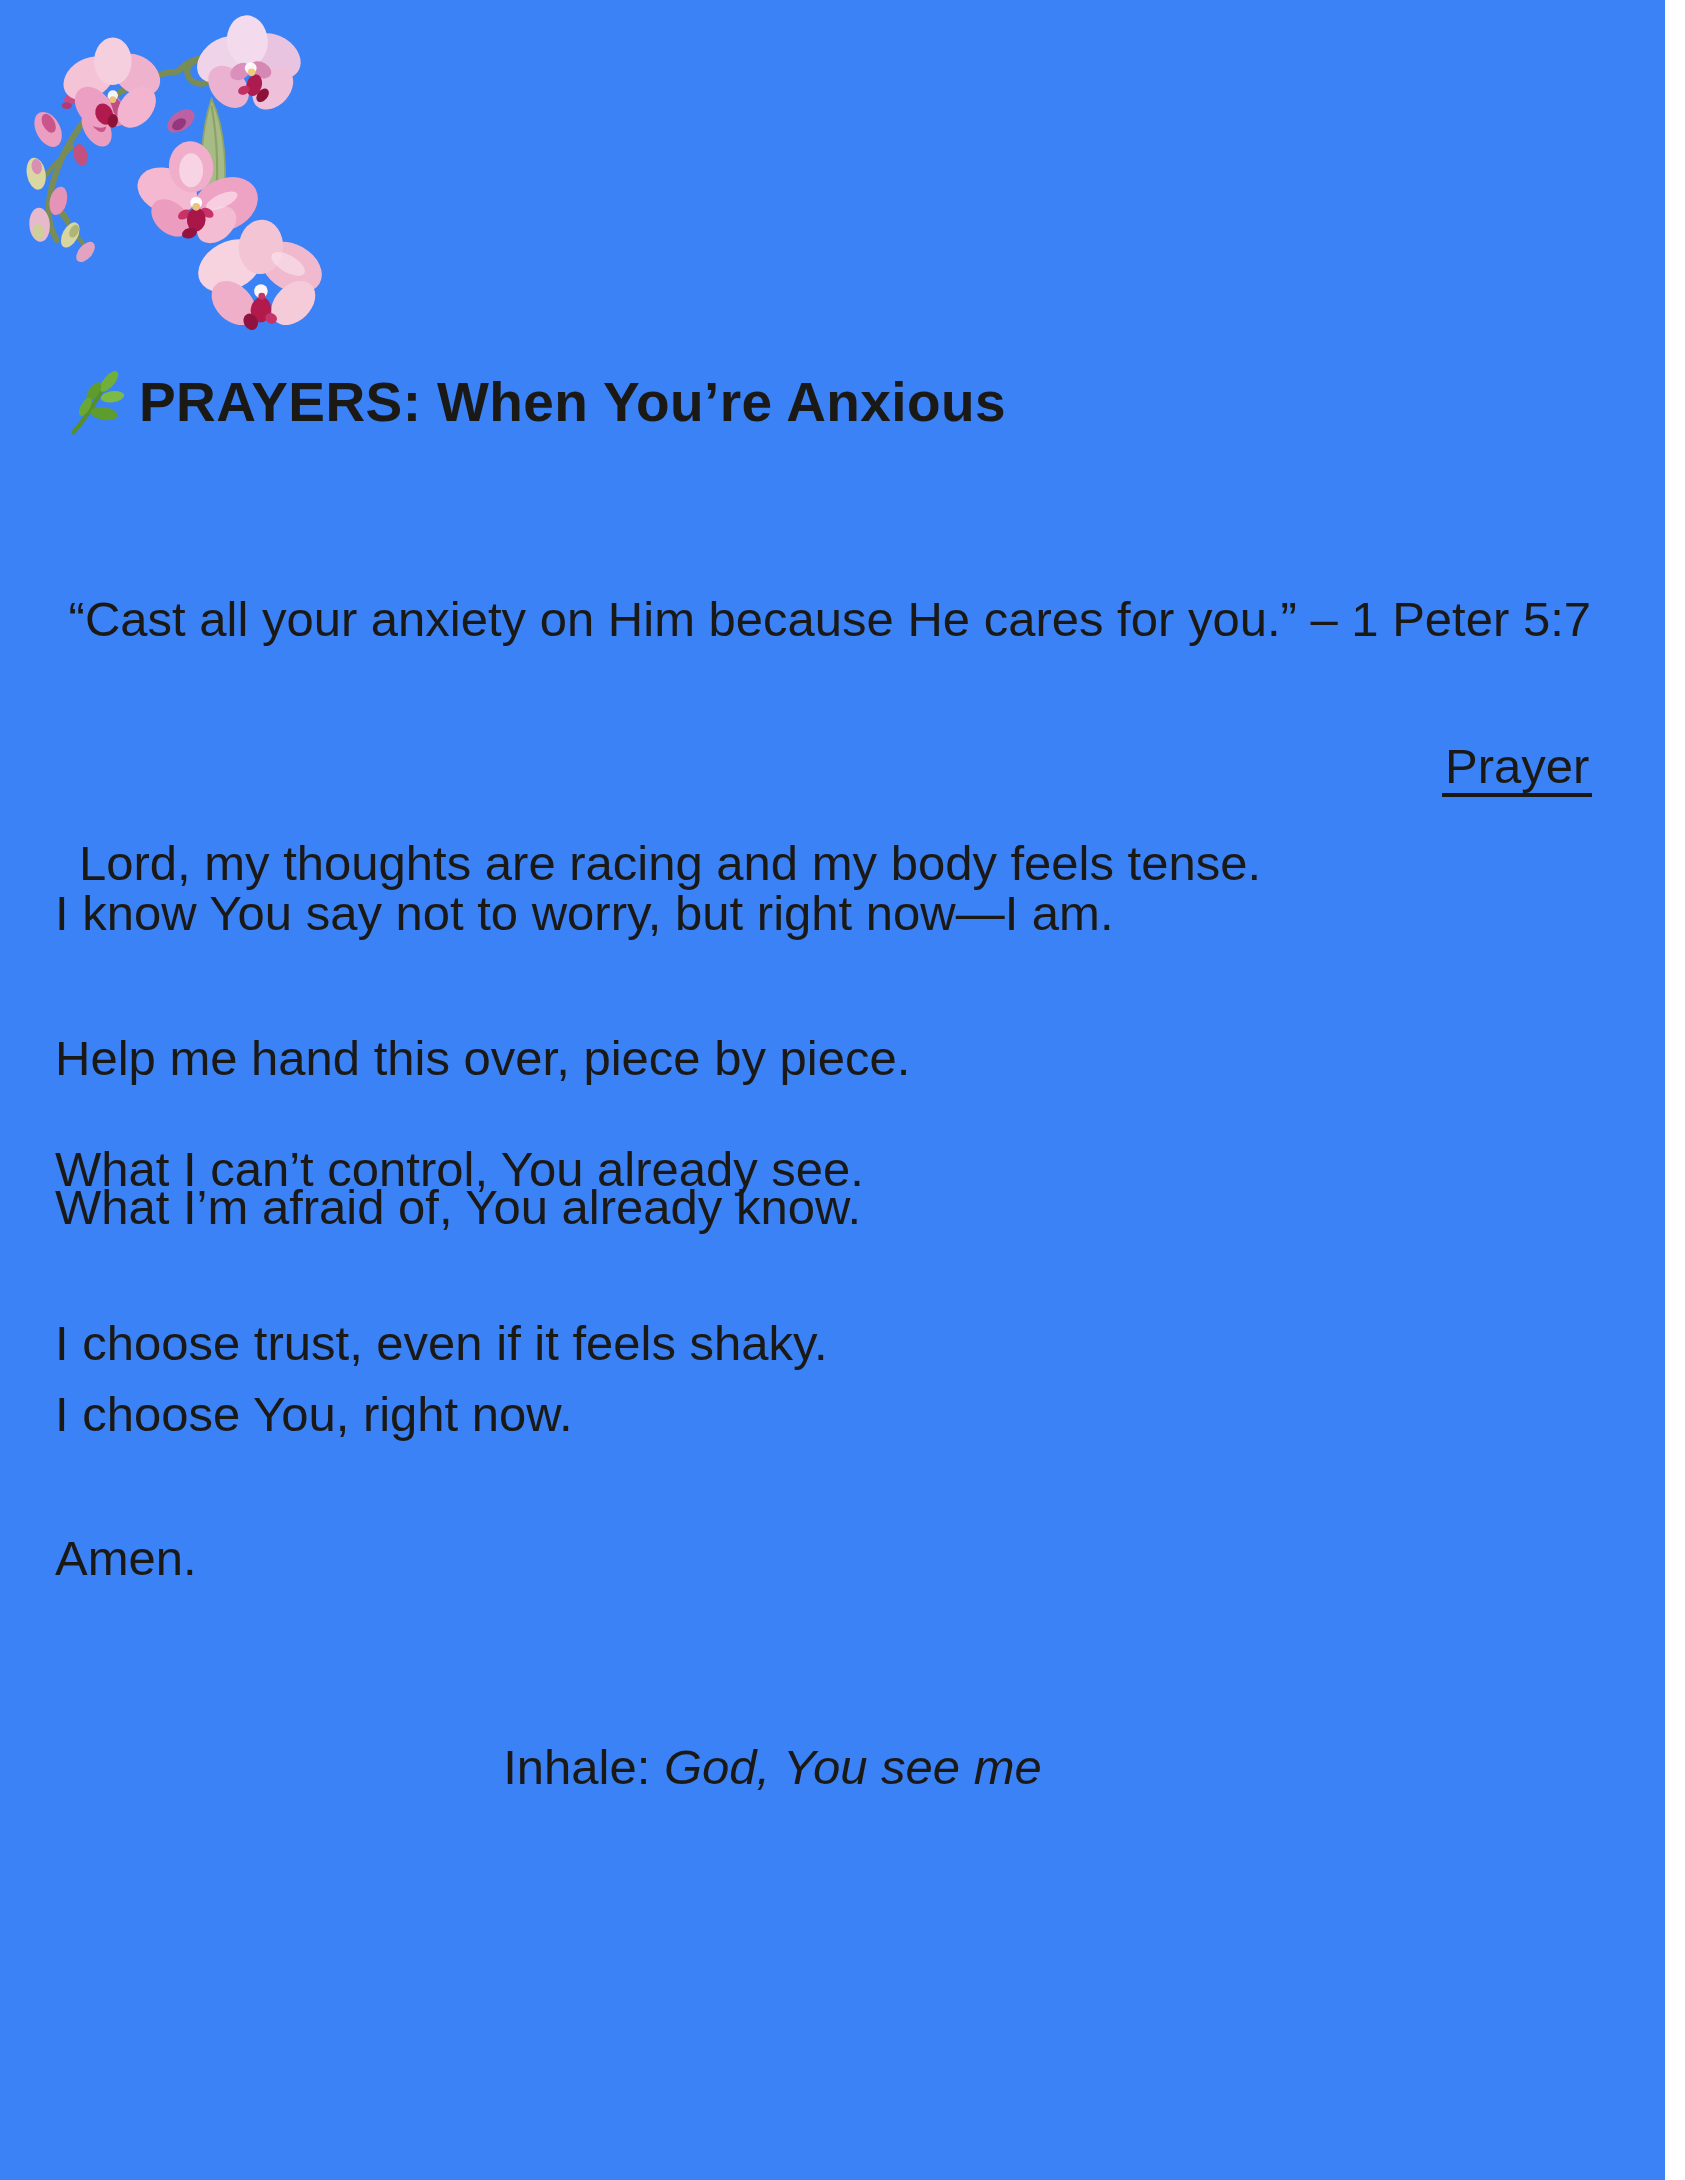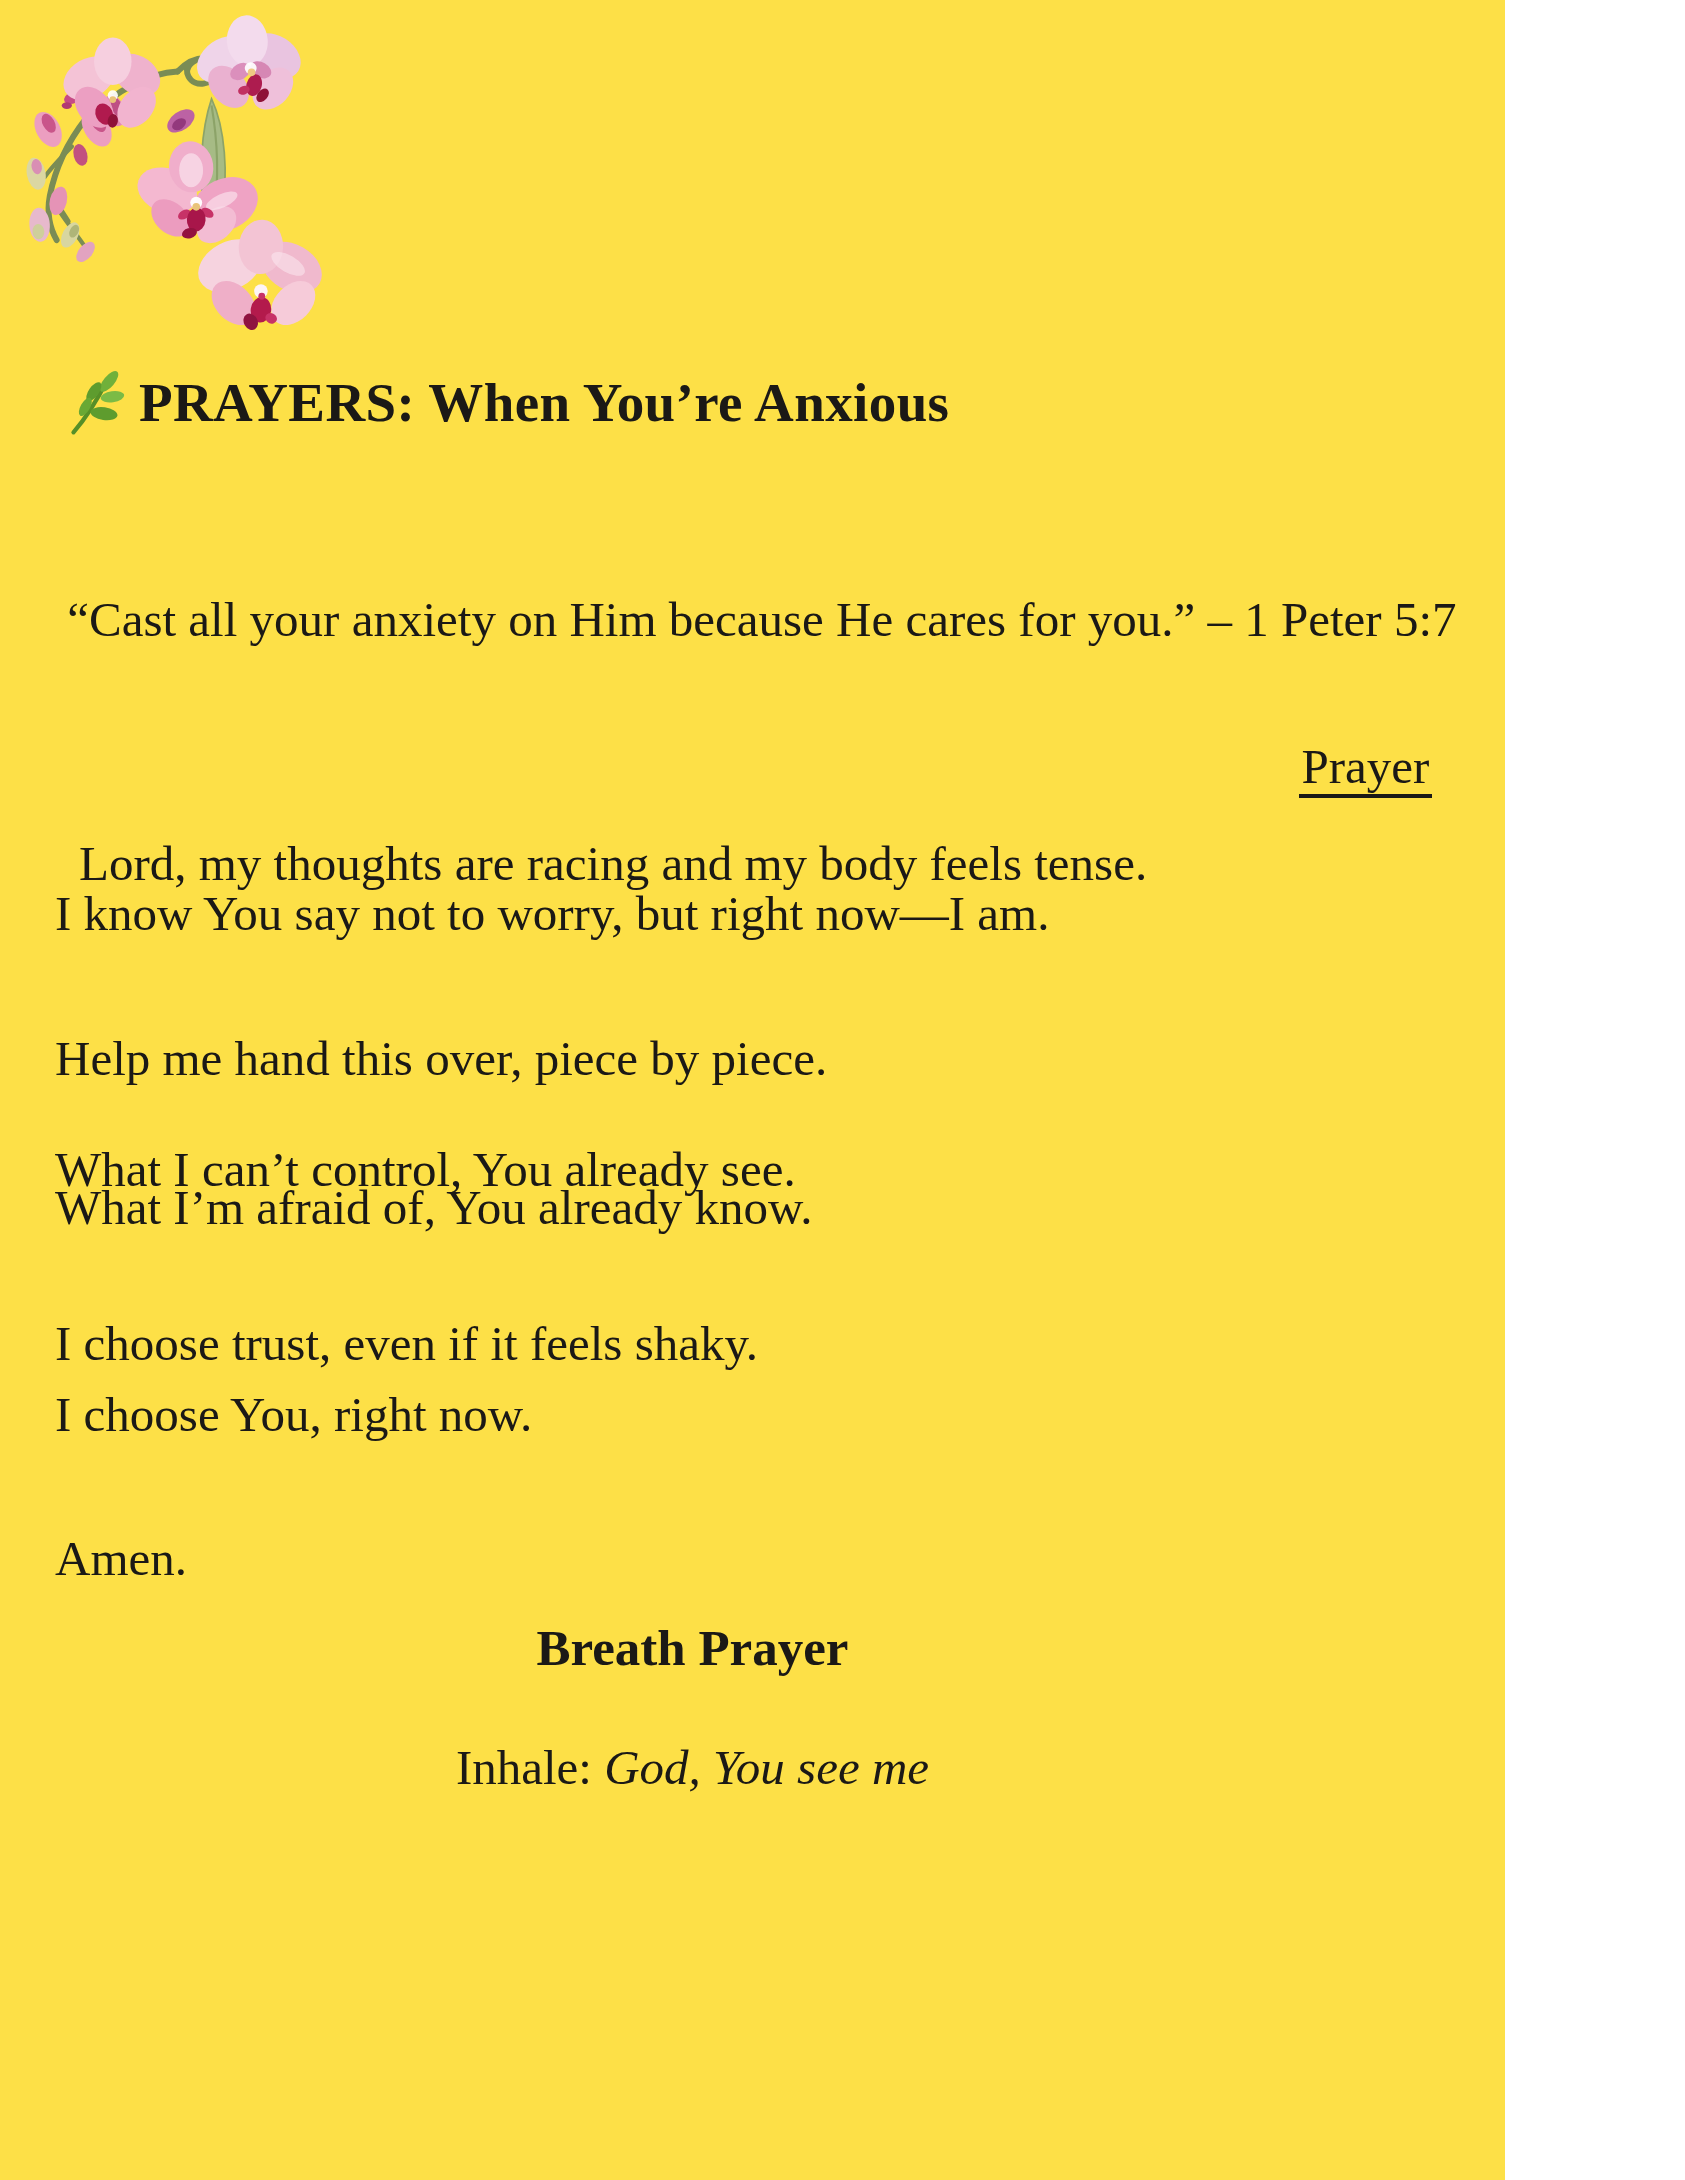--- a/index.html
+++ b/index.html
@@ -1,22 +1,22 @@
 <!DOCTYPE html>
 <html style="font-size:13.6px"><head>
 <meta charset="utf-8">
 <style>
   html, body { margin: 0; padding: 0; }
   .page {
     position: relative;
-    width: 1505px;
+    width: 1665px;
     height: 2181px;
-    background: #fde047;
+    background: #3b82f6;
     color: #1B1916;
-    font-family: Liberation Serif, serif;
+    font-family: Liberation Sans, sans-serif;
     overflow: hidden;
   }
   .flower-art {
     position: absolute;
     left: 6.8px;
     top: 0px;
     width: 341px;
     height: 349px;
   }
   .leaf-icon {
@@ -201,17 +201,16 @@
   <div class="line" style="top:729px;text-align:right;"><span class="u">Prayer</span></div>
   <div class="line" style="top:826px;margin-left:24px;">Lord, my thoughts are racing and my body feels tense.</div>
   <div class="line" style="top:876px;">I know You say not to worry, but right now—I am.</div>
   <div class="line" style="top:1021px;">Help me hand this over, piece by piece.</div>
   <div class="line" style="top:1132px;">What I can’t control, You already see.</div>
   <div class="line" style="top:1170px;">What I’m afraid of, You already know.</div>
   <div class="line" style="top:1306px;">I choose trust, even if it feels shaky.</div>
   <div class="line" style="top:1377px;">I choose You, right now.</div>
   <div class="line" style="top:1521px;">Amen.</div>
 
-  <div class="line centered bp-heading" style="top:1611px;">Breath Prayer</div>
   <div class="line centered" style="top:1730px;"><span>Inhale: </span><span class="it">God, You see me</span></div>
 
 </div>
 
 
 </body></html>

